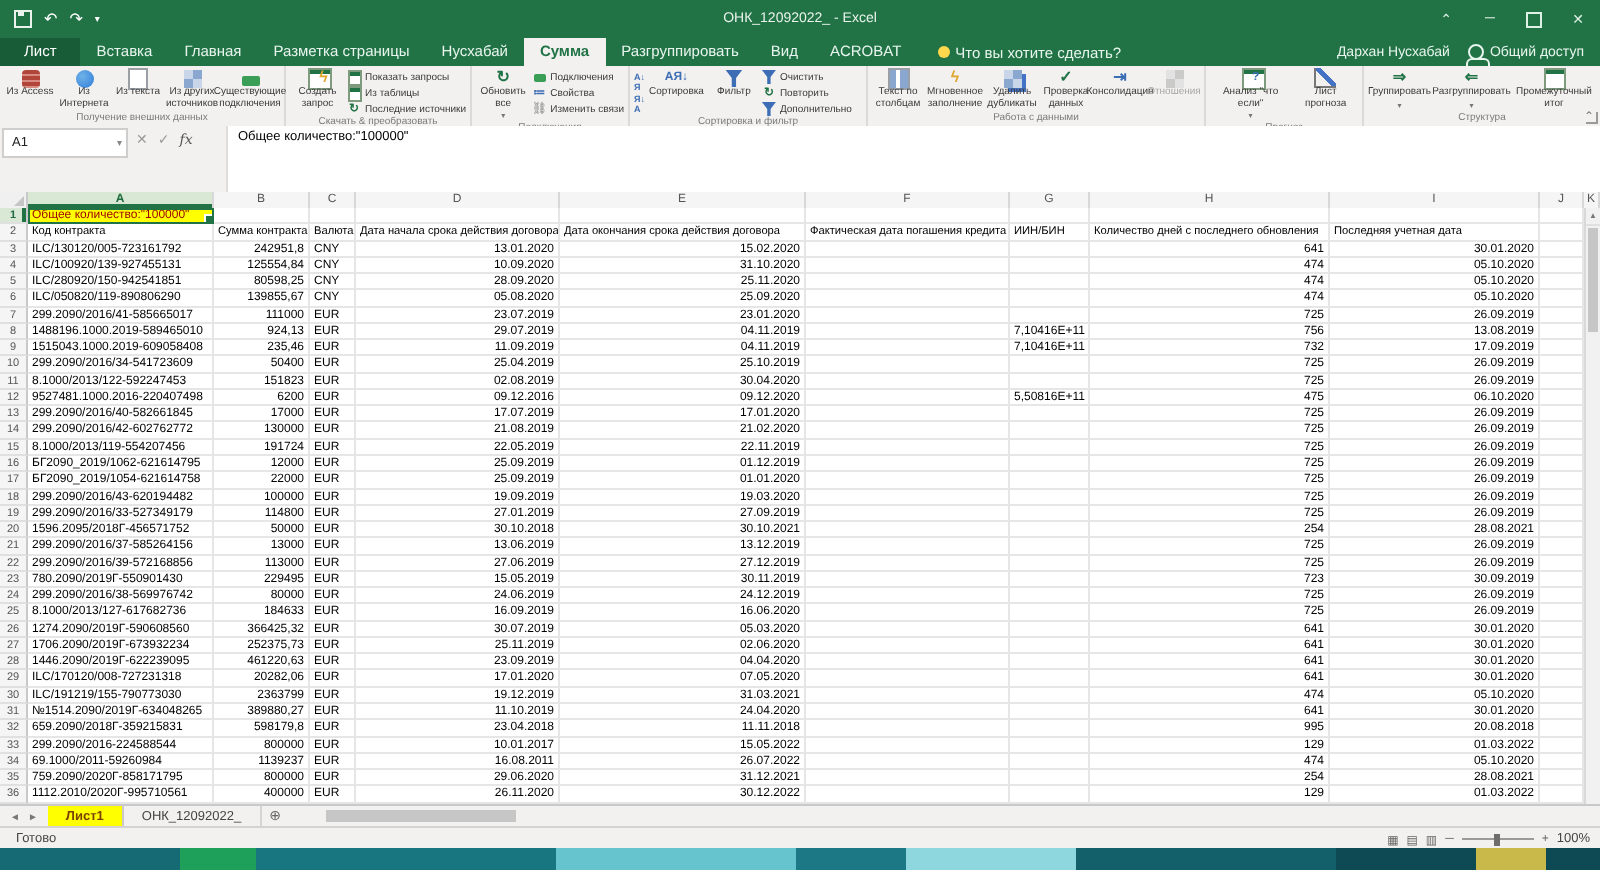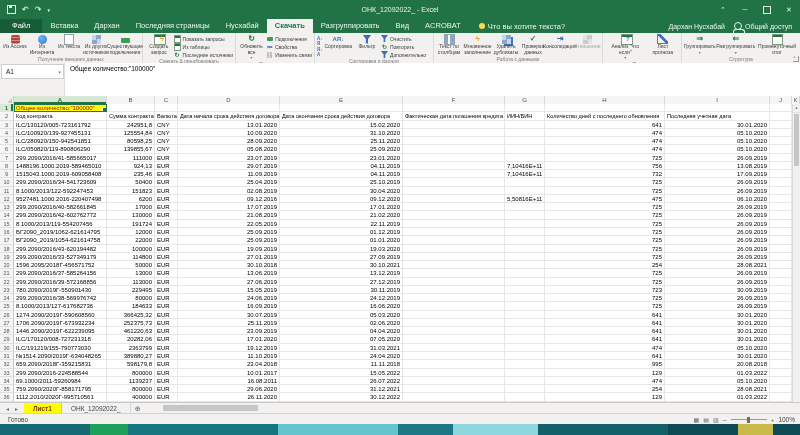--- a/index.html
+++ b/index.html
@@ -125,32 +125,32 @@
     <span class="wbtn">⌃</span>
     <span class="wbtn">─</span>
     <span class="wbtn">
         <span class="rest"></span>
       </span>
     <span class="wbtn">✕</span>
   </div>
 </div>
 
 <div class="tabrow">
-  <div class="filetab">Файл</div>
+  <div class="filetab">Лист</div>
   <div class="rtab">Вставка</div>
-  <div class="rtab">Дархан</div>
-  <div class="rtab">Последняя страницы</div>
+  <div class="rtab">Главная</div>
+  <div class="rtab">Разметка страницы</div>
   <div class="rtab">Нусхабай</div>
-  <div class="rtab active">Скачать</div>
+  <div class="rtab active">Сумма</div>
   <div class="rtab">Разгруппировать</div>
   <div class="rtab">Вид</div>
   <div class="rtab">ACROBAT</div>
   <div class="tellme">
     <span class="bulb"></span>
-    <span>Что вы хотите текста?</span>
+    <span>Что вы хотите сделать?</span>
   </div>
   <div class="account">
     <span>Дархан Нусхабай</span>
     <span style="display:flex;align-items:center;gap:3px;">
       <span class="person"></span>
       <span>Общий доступ</span>
     </span>
   </div>
 </div>
 
@@ -392,20 +392,25 @@
   <span class="collapse">⌃</span>
 </div>
 
 <div class="fbar">
   <div class="nbcol">
     <div class="namebox">
       <span>A1</span>
       <span class="dd">▾</span>
     </div>
   </div>
+  <div class="fxbtns">
+    <span>✕</span>
+    <span>✓</span>
+    <span class="fx">fx</span>
+  </div>
   <div class="fval">Общее количество:"100000"</div>
 </div>
 
 <div class="colheads" id="colheads">
     <div class="corner"></div>
     <div class="colh sel" style="width: 93px;">A</div>
     <div class="colh" style="width: 48px;">B</div>
     <div class="colh" style="width: 23px;">C</div>
     <div class="colh" style="width: 102px;">D</div>
     <div class="colh" style="width: 123px;">E</div>

